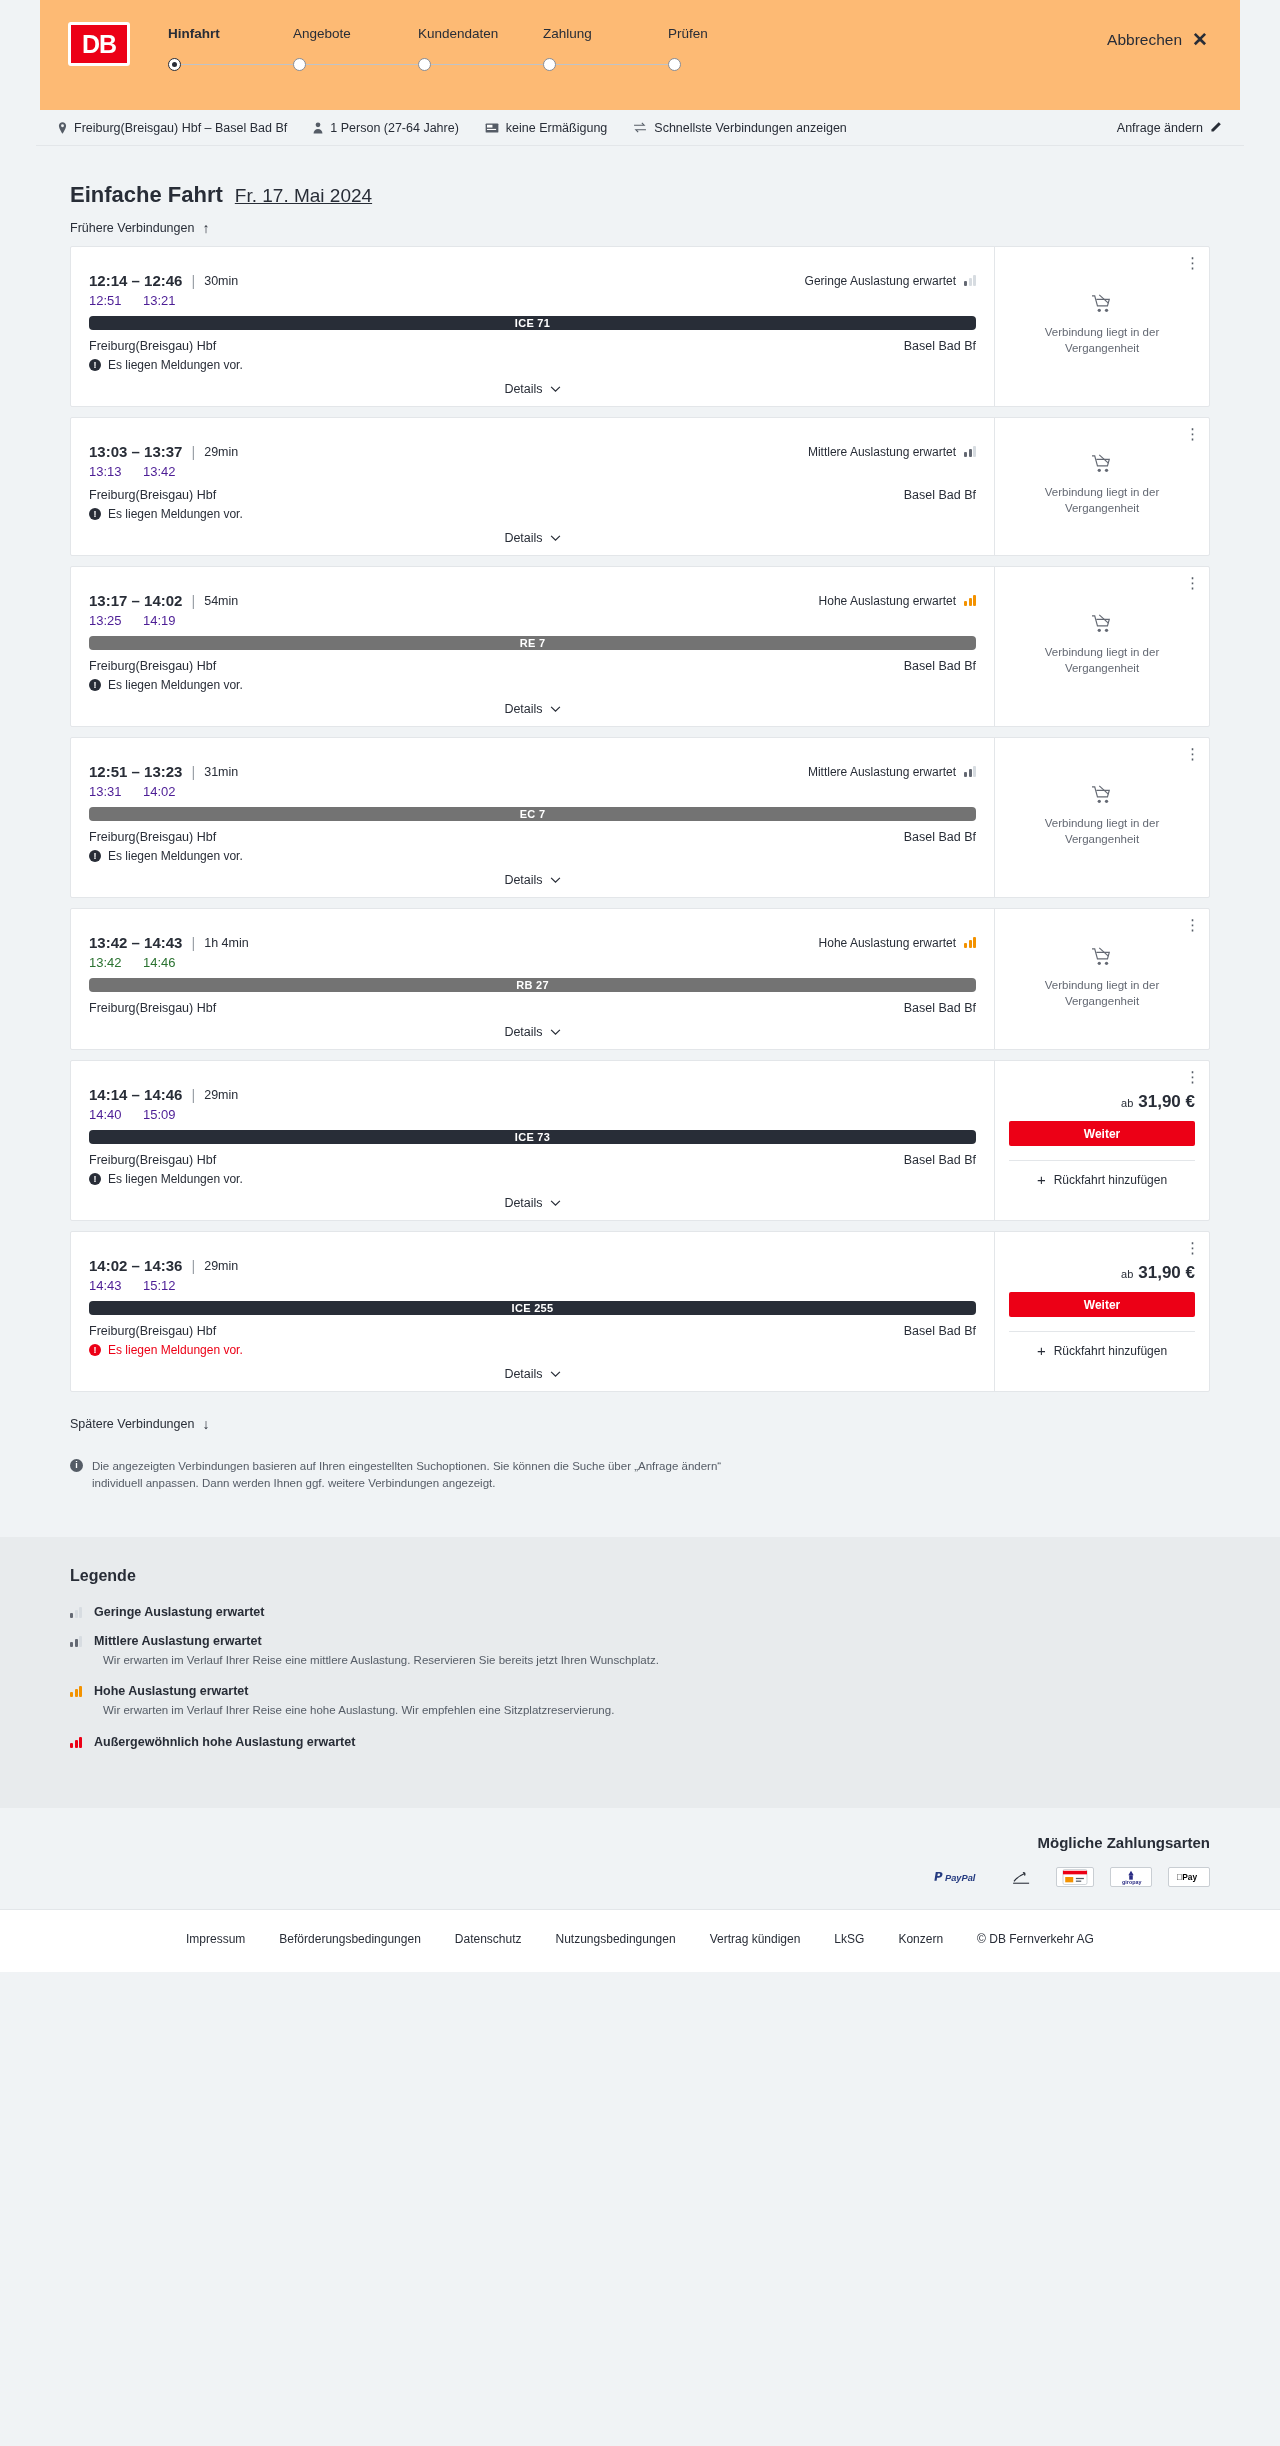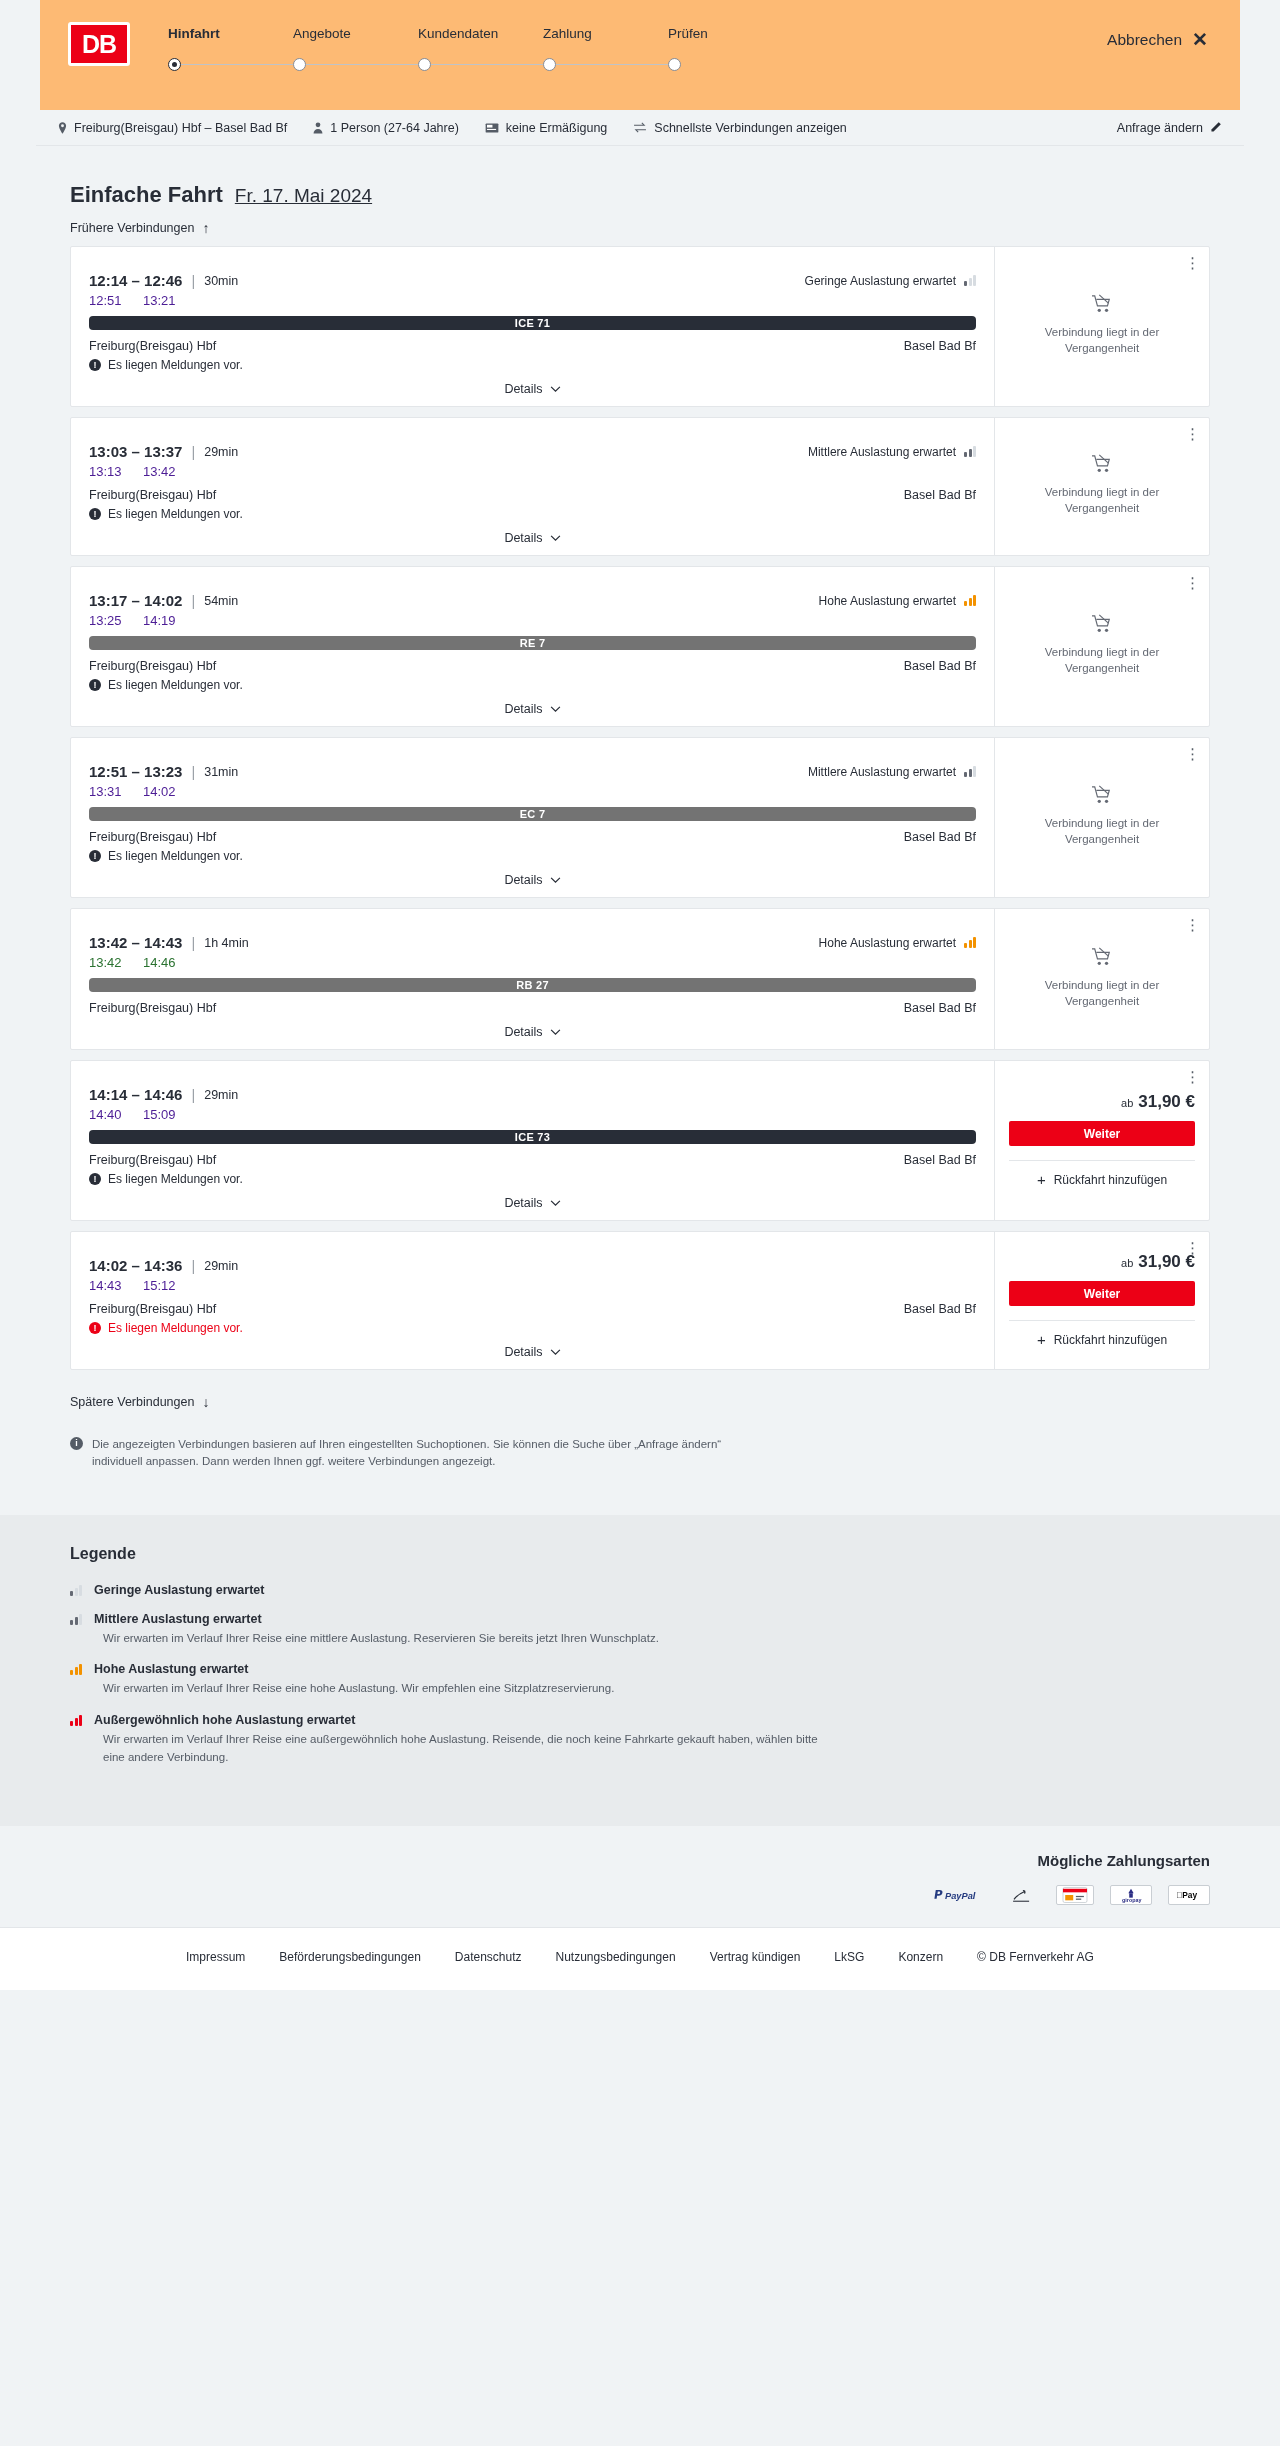--- a/index.html
+++ b/index.html
@@ -625,20 +625,23 @@
           <div class="left">
             <div class="row1">
               <span class="times">14:02 – 14:36</span>
               <span class="sep">|</span>
               <span class="dur">29min</span>
             </div>
             <div class="row2">
               <span class="t2">14:43</span>
               <span class="t2">15:12</span>
             </div>
+            <div class="trainbar dark">
+              <span>ICE 255</span>
+            </div>
             <div class="stations">
               <span>Freiburg(Breisgau) Hbf</span>
               <span>Basel Bad Bf</span>
             </div>
             <div class="notice red">
               <span class="dot">!</span>
               <span>Es liegen Meldungen vor.</span>
             </div>
             <div class="details">
               <span>Details</span>
@@ -710,21 +713,20 @@
         </div>
         <div class="leg-item">
           <div class="leg-head">
             <span class="bars veryhigh">
               <i></i>
               <i></i>
               <i></i>
             </span>
             <span>Außergewöhnlich hohe Auslastung erwartet</span>
           </div>
-          <div class="leg-desc">Wir erwarten im Verlauf Ihrer Reise eine außergewöhnlich hohe Auslastung. Reisende, die noch keine Fahrkarte gekauft haben, wählen bitte eine andere Verbindung.</div>
         </div>
       </div>
   </div>
 
   <div class="payment">
     <h3>Mögliche Zahlungsarten</h3>
     <div class="paylist">
       <div class="paybox pp noborder">
         <svg width="50" height="14" viewBox="0 0 54 14">
             <path d="M3 1.5h4.2c2.2 0 3.3 1.1 3 3-.3 2.2-2 3.3-4.2 3.3H4.4l-.5 3.3H1.5zM4.8 5.9h1.1c1 0 1.7-.5 1.8-1.4.1-.8-.4-1.2-1.3-1.2H5.2z" fill="#253b80"></path>

